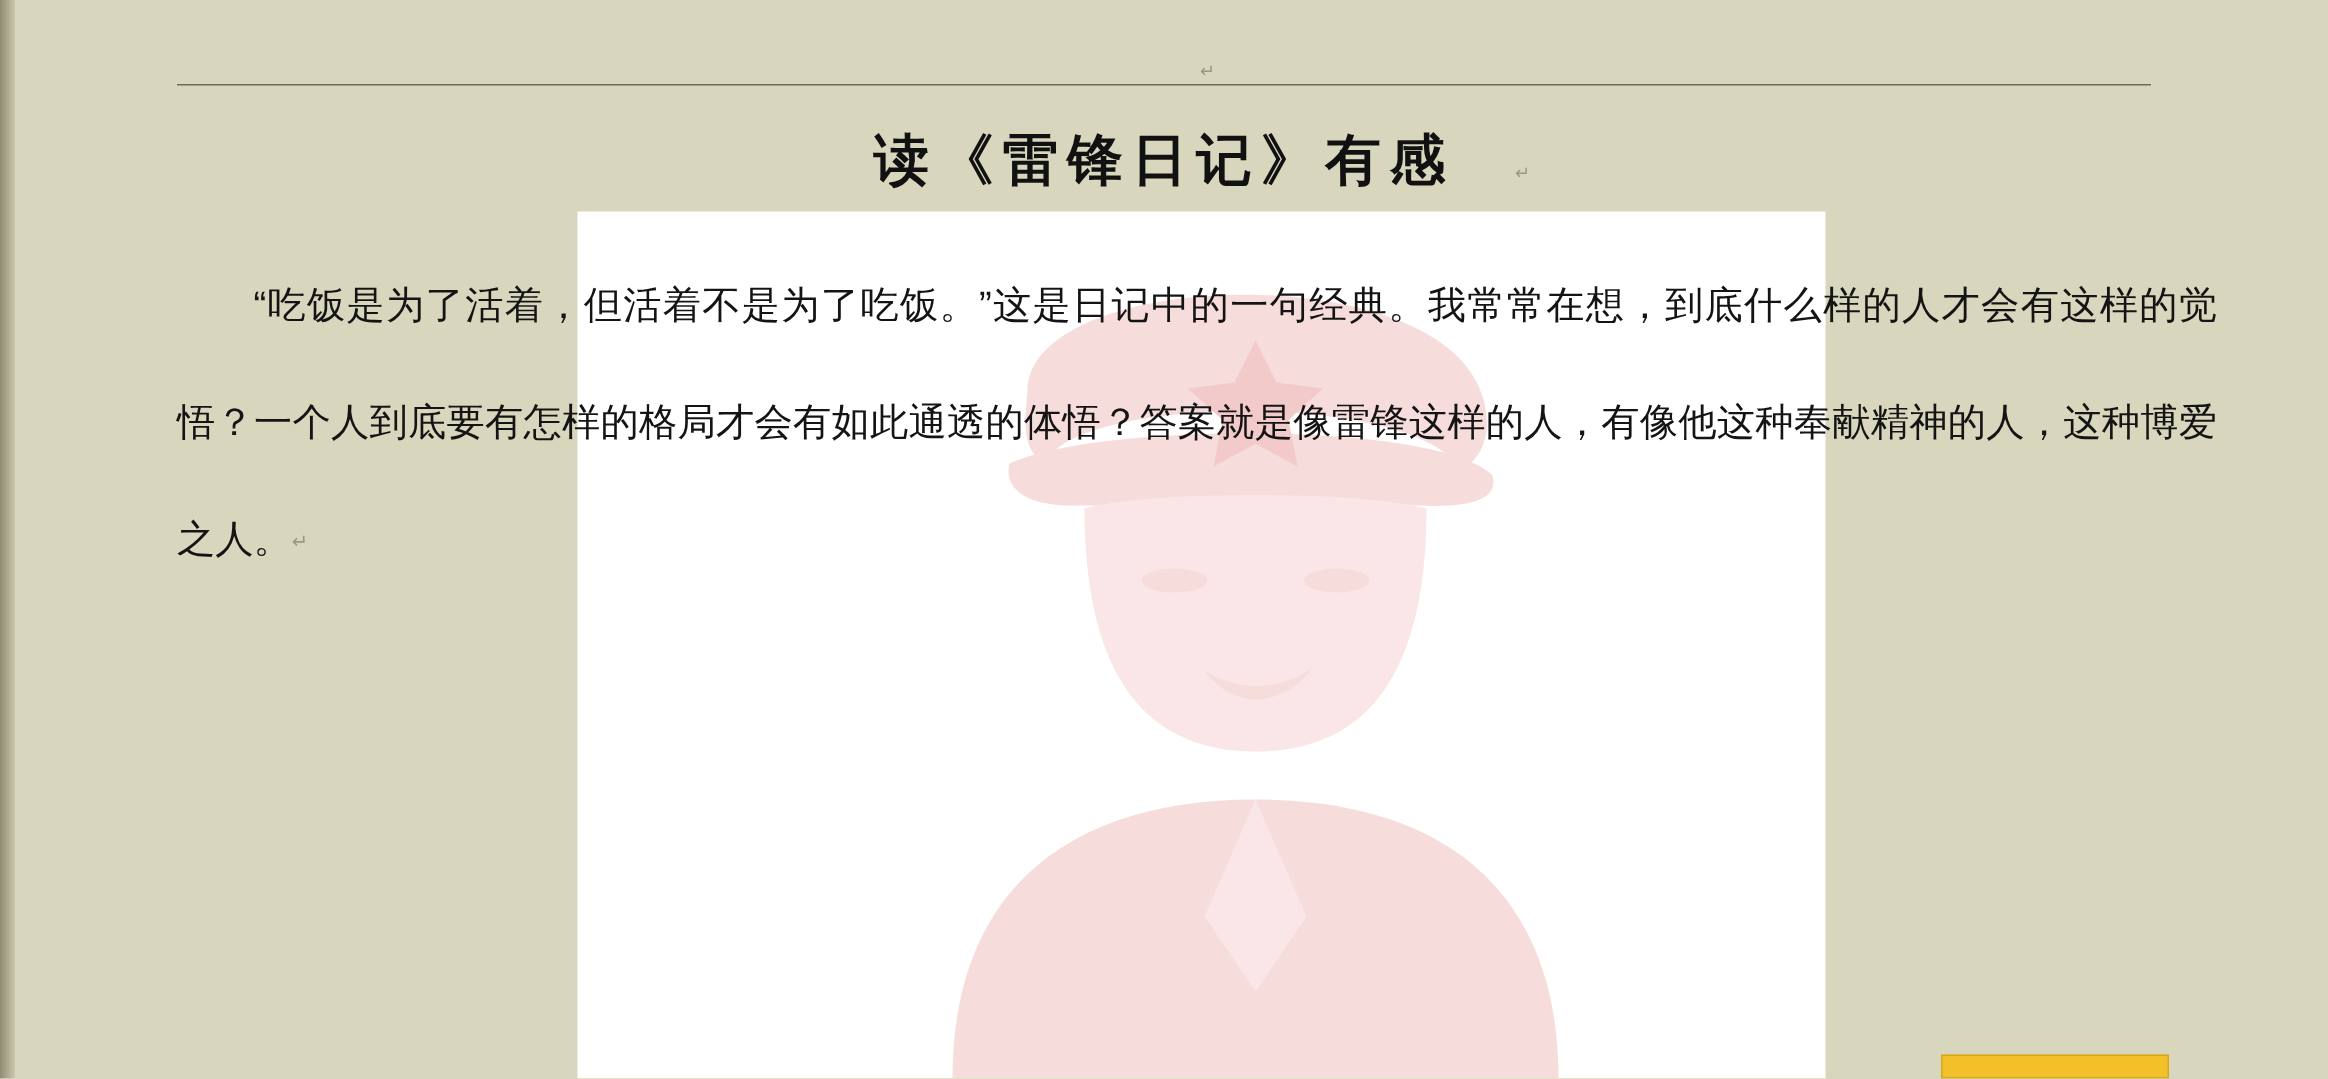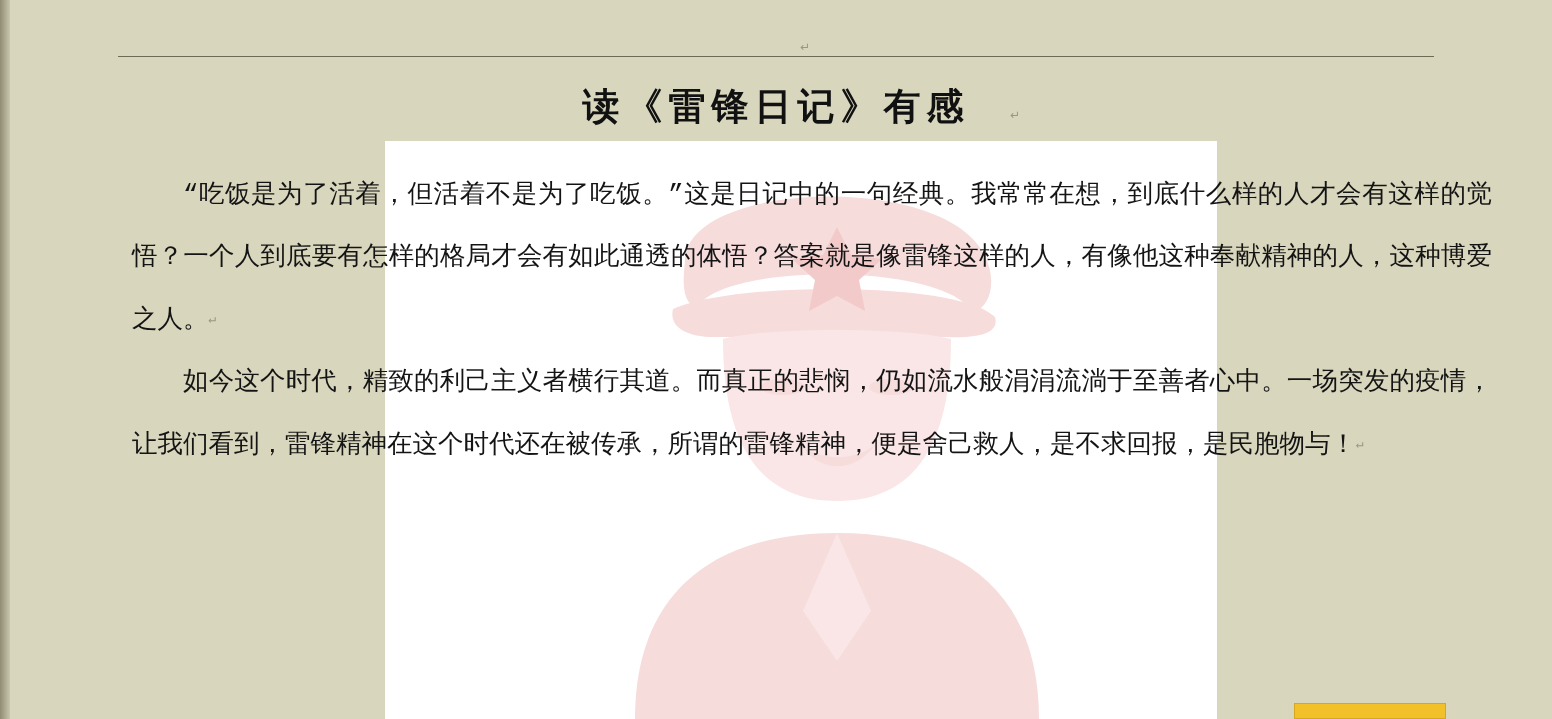--- a/index.html
+++ b/index.html
@@ -93,26 +93,26 @@
   .title-mark {
     position: absolute;
     left: 1010px;
     top: 108px;
     font-size: 12px;
     color: #9a9782;
   }
 
   .body-text {
     position: absolute;
-    left: 132px;
+    left: 118px;
     top: 165px;
     width: 1360px;
-    font-family: Liberation Mono, monospace;
+    font-family: Liberation Sans, sans-serif;
     font-size: 25.5px;
-    line-height: 62px;
+    line-height: 78px;
     color: #141414;
     text-align: justify;
     text-justify: inter-character;
   }
   .para {
     margin: 0 0 0 0;
     text-indent: 2em;
     text-align: justify;
   }
   .pilcrow {
@@ -168,20 +168,19 @@
   </div>
 
   <div class="doc">
 
     <div class="doc-title">读《雷锋日记》有感</div>
     <div class="title-mark">↵</div>
 
     <div class="body-text">
       <p class="para"><span>“吃饭是为了活着，但活着不是为了吃饭。”这是日记中的一句经典。我常常在想，到底什么样的人才会有这样的觉悟？一个人到底要有怎样的格局才会有如此通透的体悟？答案就是像雷锋这样的人，有像他这种奉献精神的人，这种博爱之人。</span><span class="pilcrow">↵</span></p>
 
-      <p class="para"><span>如今这个时代，精致的利己主义者横行其道。而真正的悲悯，仍如流水般涓涓流淌于至善者心中。一场突发的疫情，让我们看到，雷锋精神在这个时代还在被传承，所谓的雷锋精神，便是舍己救人，是不求回报，是民胞物与！</span><span class="pilcrow">↵</span></p>
 
     </div>
   </div>
 
   <div class="corner-chip"></div>
 
 </div>
 
 </body></html>

